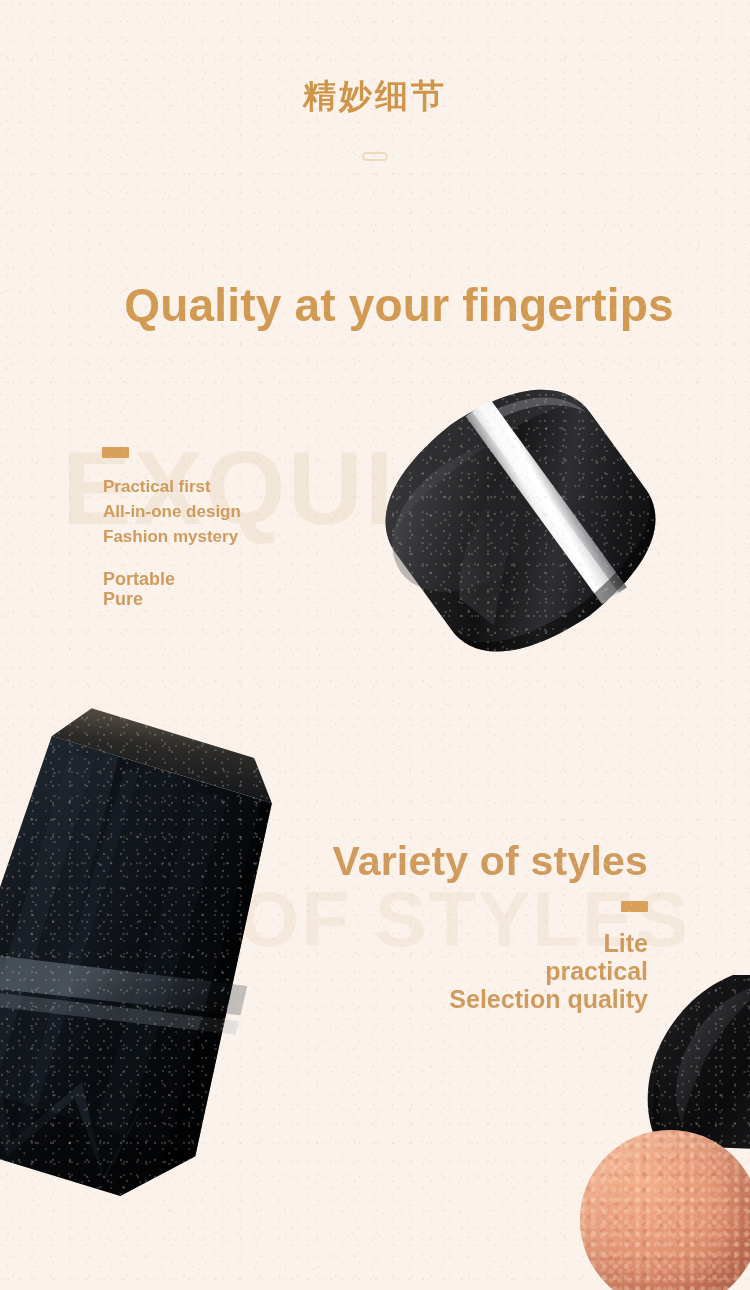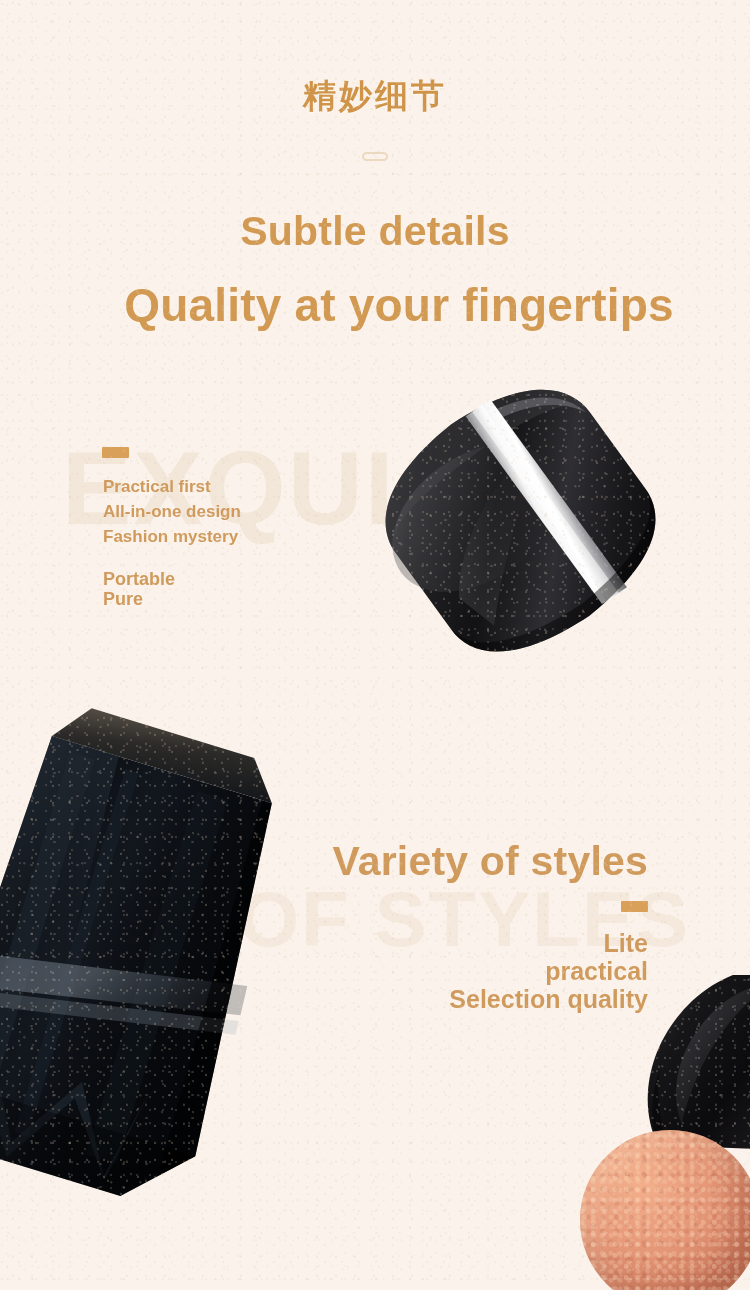--- a/index.html
+++ b/index.html
@@ -327,21 +327,20 @@
     </svg>
   </div>
 
   <div class="prod" id="peach"></div>
 
   <div id="wm-left">EXQUI</div>
   <div id="wm-right">OF STYLES</div>
 
   <div class="tx" id="cn-title">精妙细节</div>
   <div id="pill"></div>
-  <div class="tx" id="h-sub">Subtle details</div>
   <div class="tx" id="h-quality">Quality at your fingertips</div>
 
   <div id="dash-left"></div>
   <div class="tx" id="left-lines">Practical first
 All-in-one design
 Fashion mystery</div>
   <div class="tx" id="left-sub">Portable
 Pure</div>
 
   <div class="tx" id="h-variety">Variety of styles</div>

